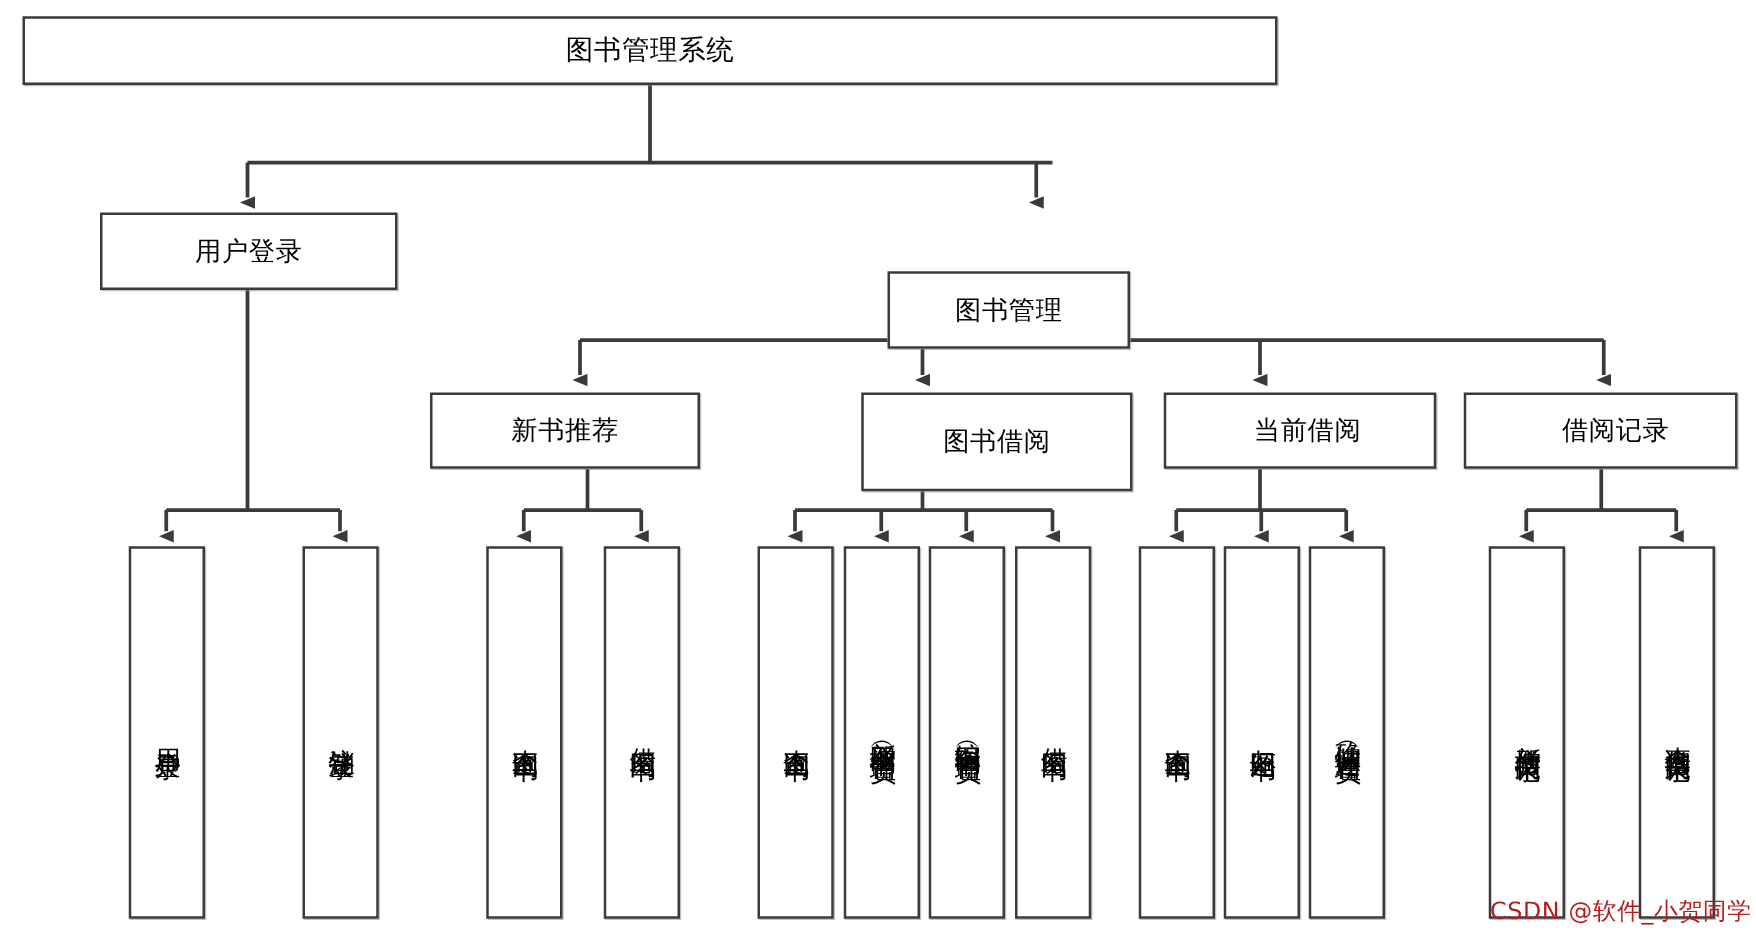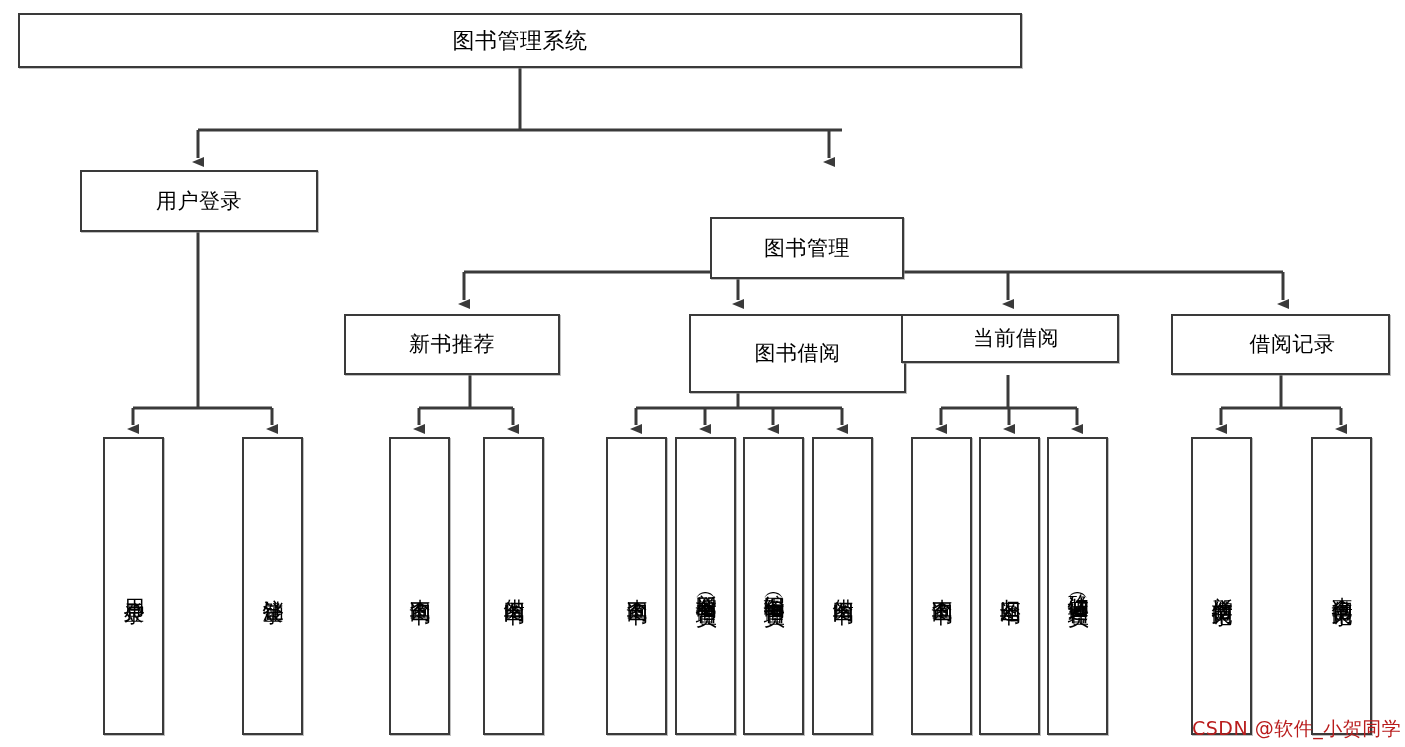--- a/index.html
+++ b/index.html
@@ -137,21 +137,21 @@
   <div class="node horiz" style="left:710px; top:170px; width:194px; height:62px;margin-top:47px;">
     <span class="label">图书管理</span>
   </div>
 
   <div class="node horiz" style="left:344px; top:314px; width:216px; height:61px;">
     <span class="label">新书推荐</span>
   </div>
   <div class="node horiz" style="left:649px; top:314px; width:217px; height:79px;margin-left:40px;">
     <span class="label">图书借阅</span>
   </div>
-  <div class="node horiz" style="left:901px; top:314px; width:218px; height:49px;padding-left:12px;">
+  <div class="node horiz" style="left:931px; top:314px; width:218px; height:61px;padding-left:12px;">
     <span class="label">当前借阅</span>
   </div>
   <div class="node horiz" style="left:1171px; top:314px; width:219px; height:61px;padding-left:24px;">
     <span class="label">借阅记录</span>
   </div>
 
   <div class="node vert" style="left:103px; top:437px; width:61px; height:298px;">
     <span class="label">用户登录</span>
   </div>
   <div class="node vert" style="left:242px; top:437px; width:61px; height:298px;">

